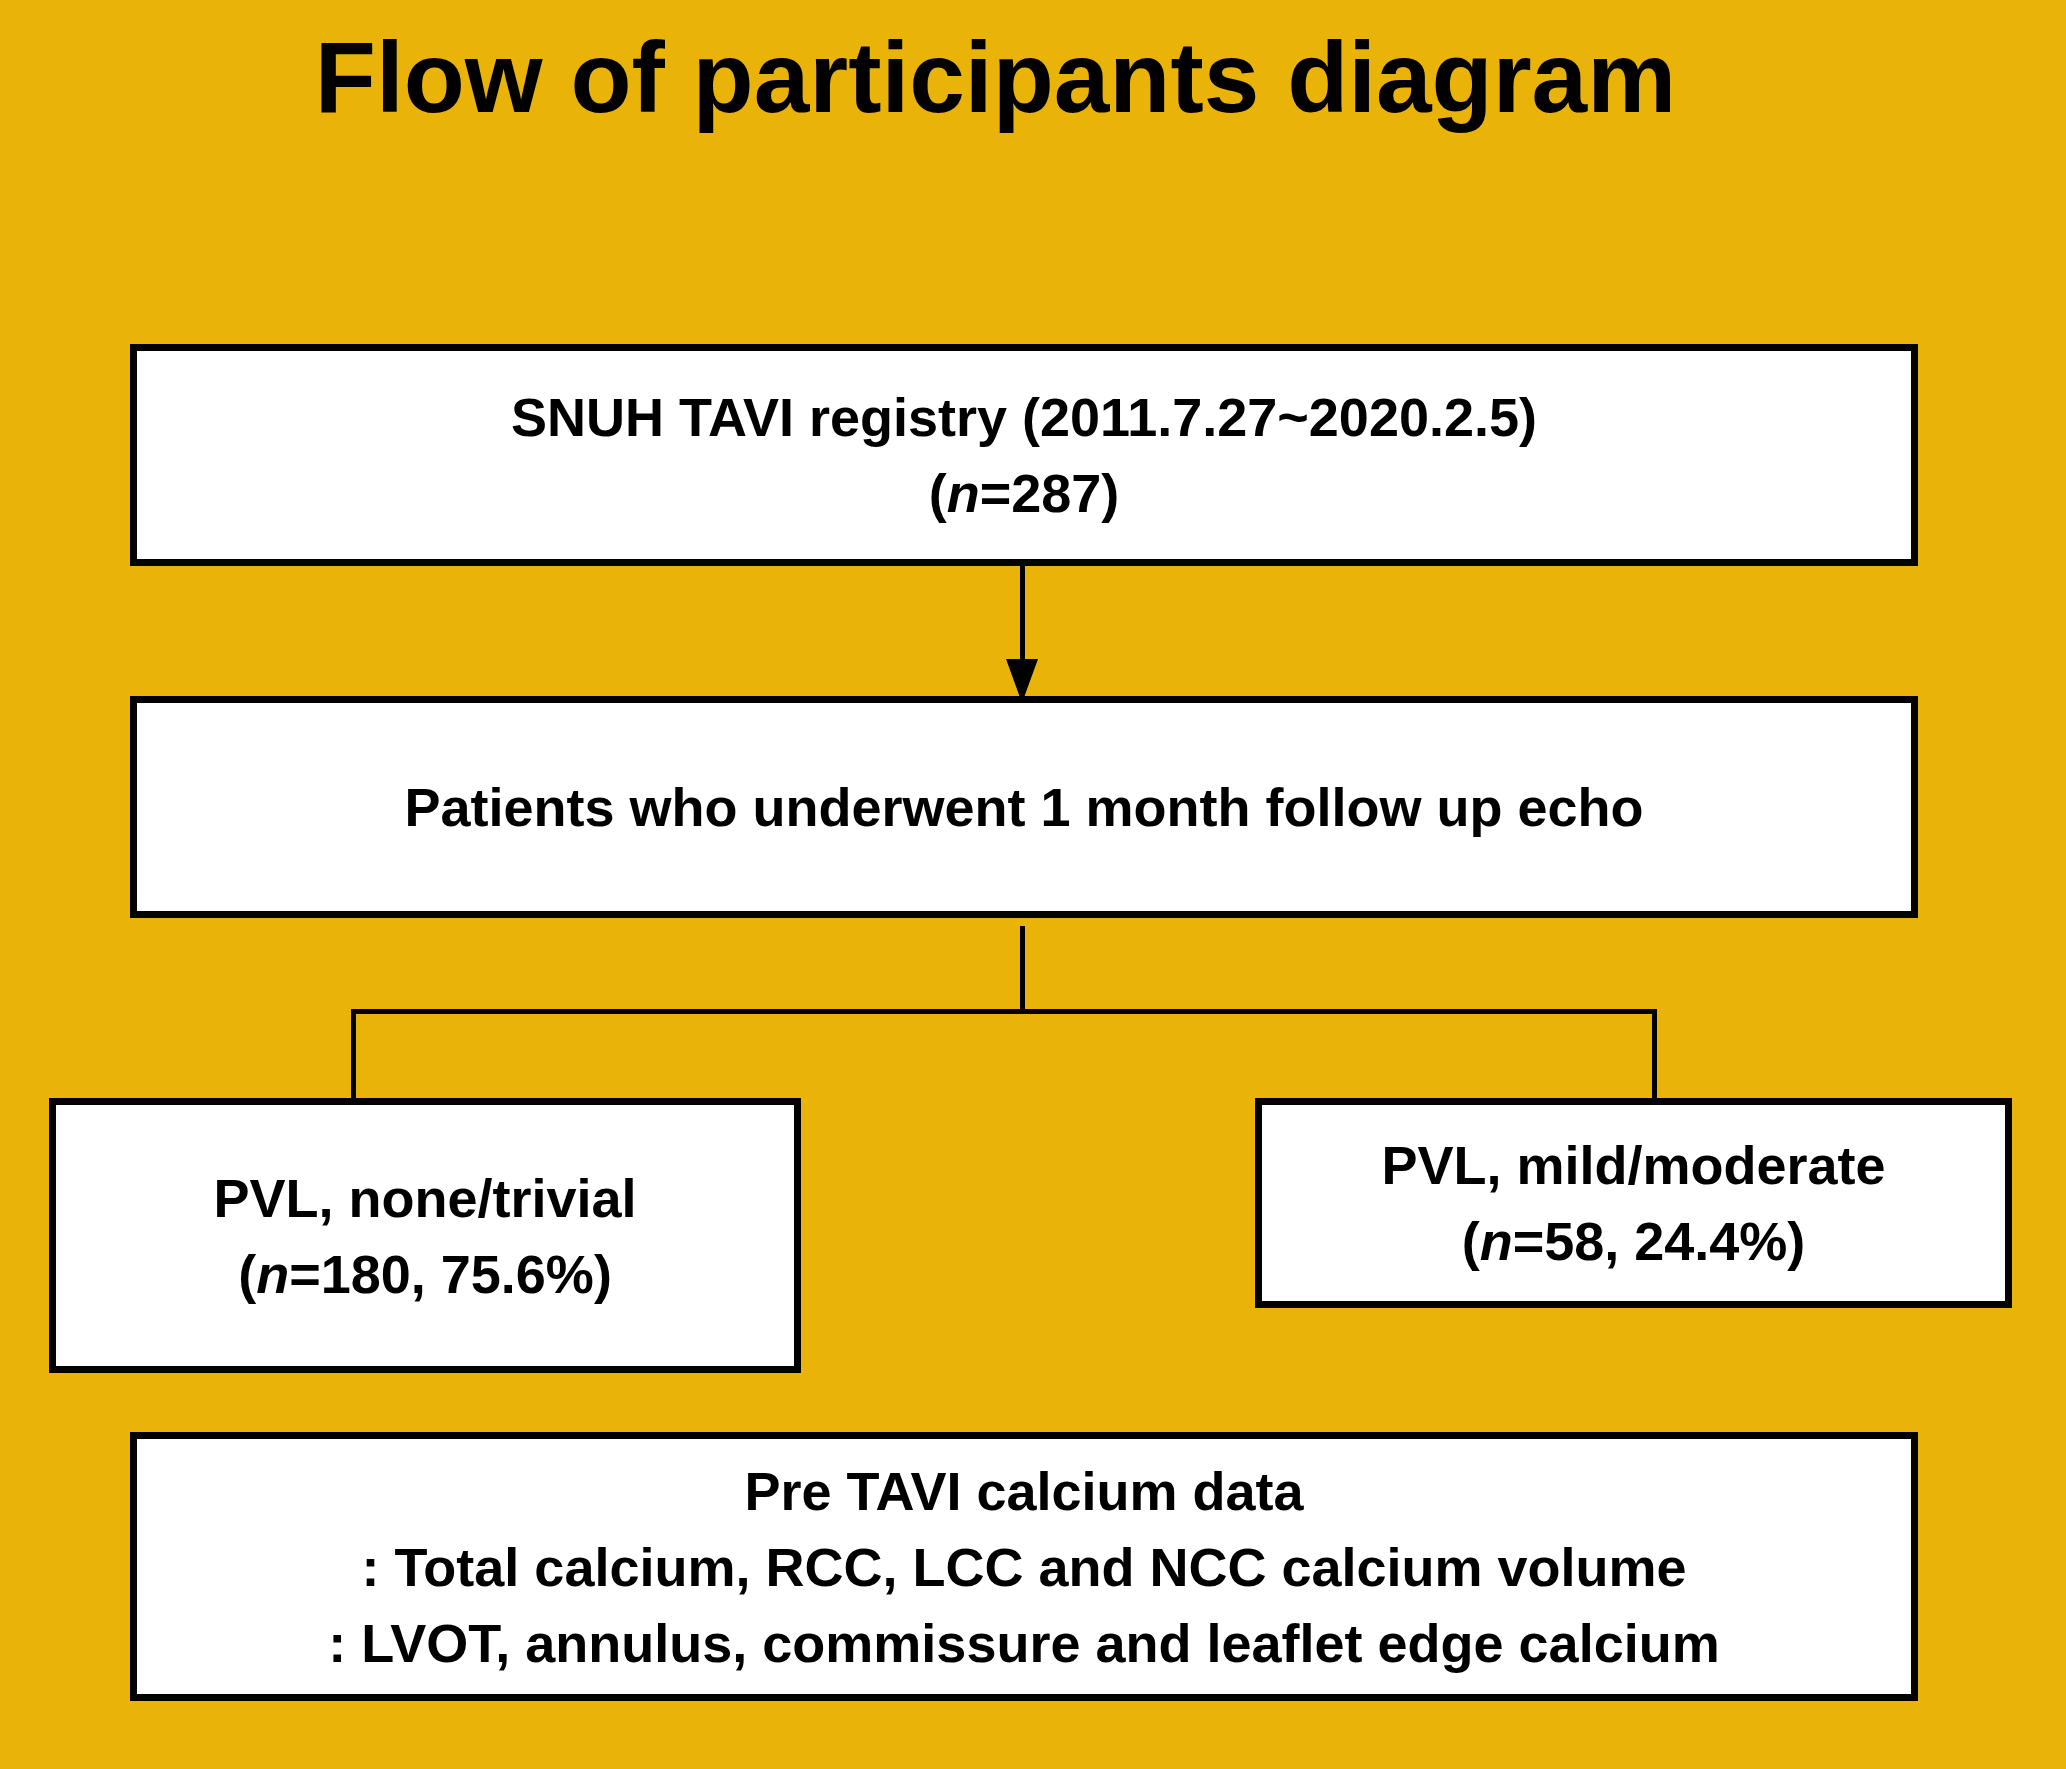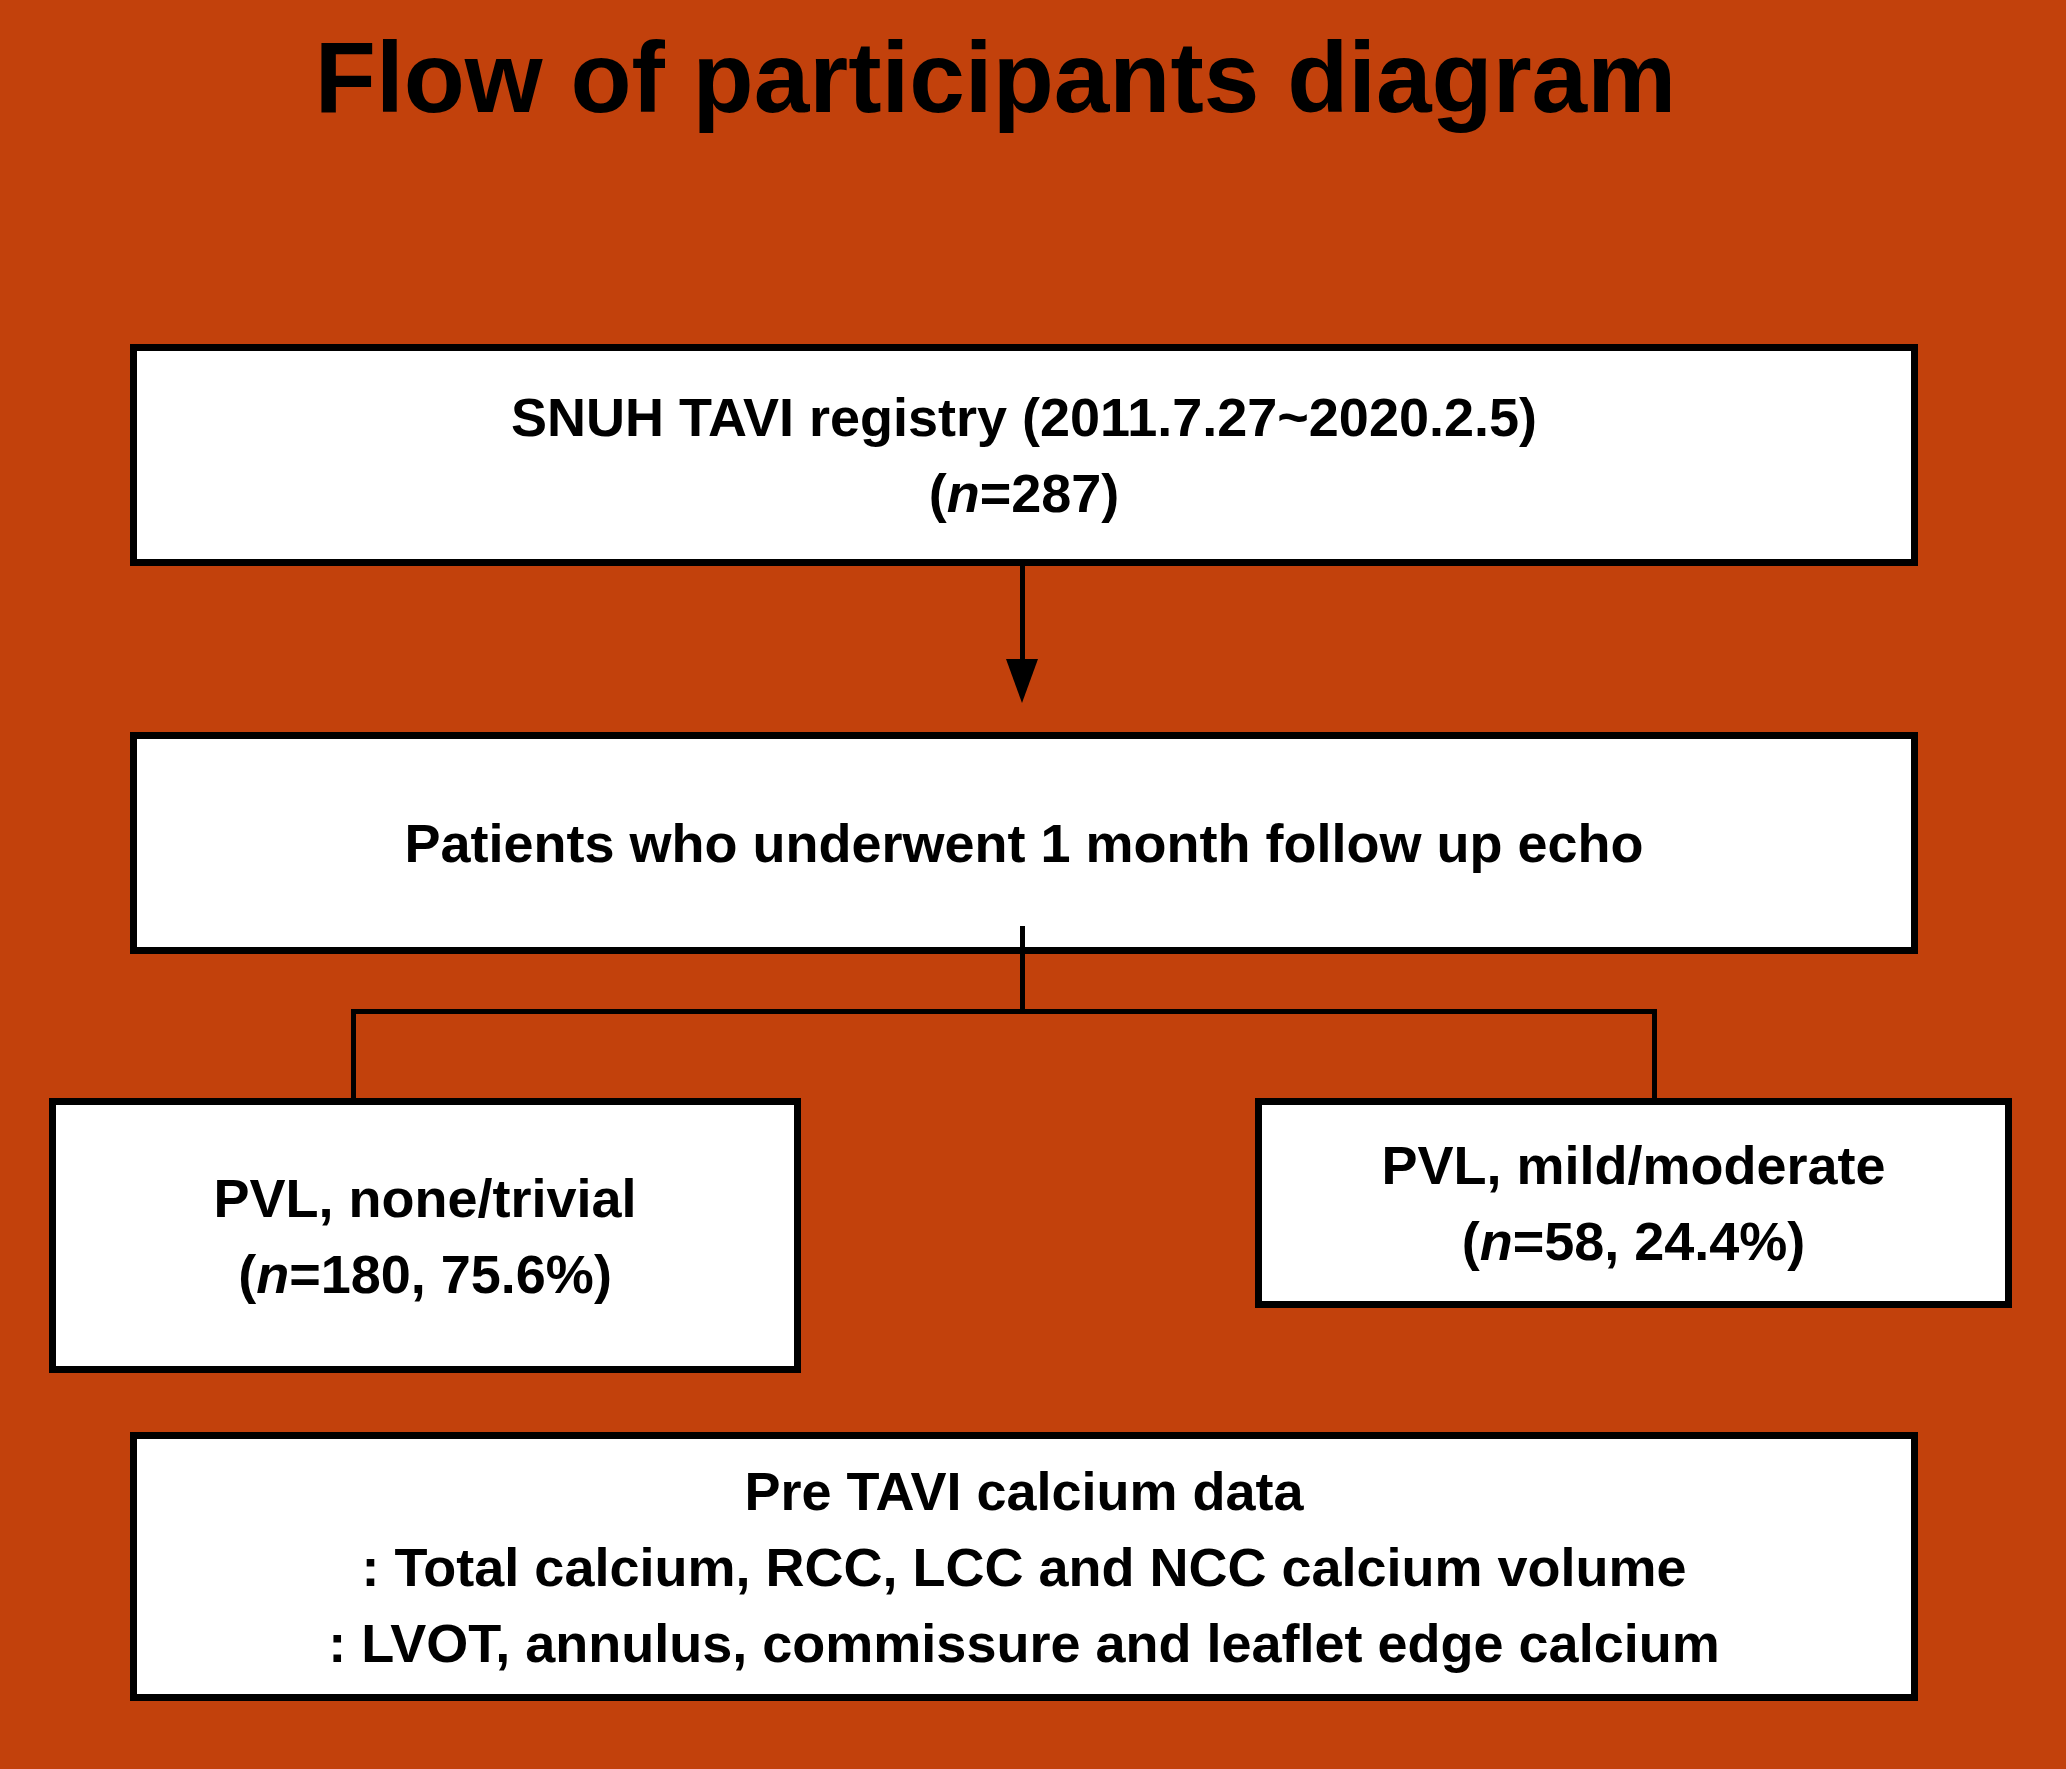--- a/index.html
+++ b/index.html
@@ -4,21 +4,21 @@
 <style>
   html, body {
     margin: 0;
     padding: 0;
     background: #ffffff;
   }
   .canvas {
     position: relative;
     width: 2067px;
     height: 1770px;
-    background: #c2410c;
+    background: #eab308;
     font-family: "Liberation Sans", "DejaVu Sans", sans-serif;
     color: #000000;
     overflow: hidden;
   }
   .title {
     position: absolute;
     left: 0;
     top: 17px;
     width: 1991px;
     margin: 0;
@@ -36,21 +36,21 @@
     display: flex;
     flex-direction: column;
     justify-content: center;
     align-items: center;
     text-align: center;
     font-size: 54px;
     font-weight: bold;
     line-height: 76px;
   }
   .box-registry { left: 130px; top: 344px;  width: 1788px; height: 222px; }
-  .box-echo     { left: 130px; top: 732px;  width: 1788px; height: 222px; }
+  .box-echo     { left: 130px; top: 696px;  width: 1788px; height: 222px; }
   .box-pvl-none { left: 49px;  top: 1098px; width: 752px;  height: 275px; }
   .box-pvl-mild { left: 1255px;top: 1098px; width: 757px;  height: 210px; }
   .box-calcium  { left: 130px; top: 1432px; width: 1788px; height: 269px; text-align: right; }
   .line {
     position: absolute;
     background: #000000;
   }
   .arrow-line   { left: 1020px; top: 565px;  width: 4.7px;    height: 104px; }
   .arrow-head {
     position: absolute;

